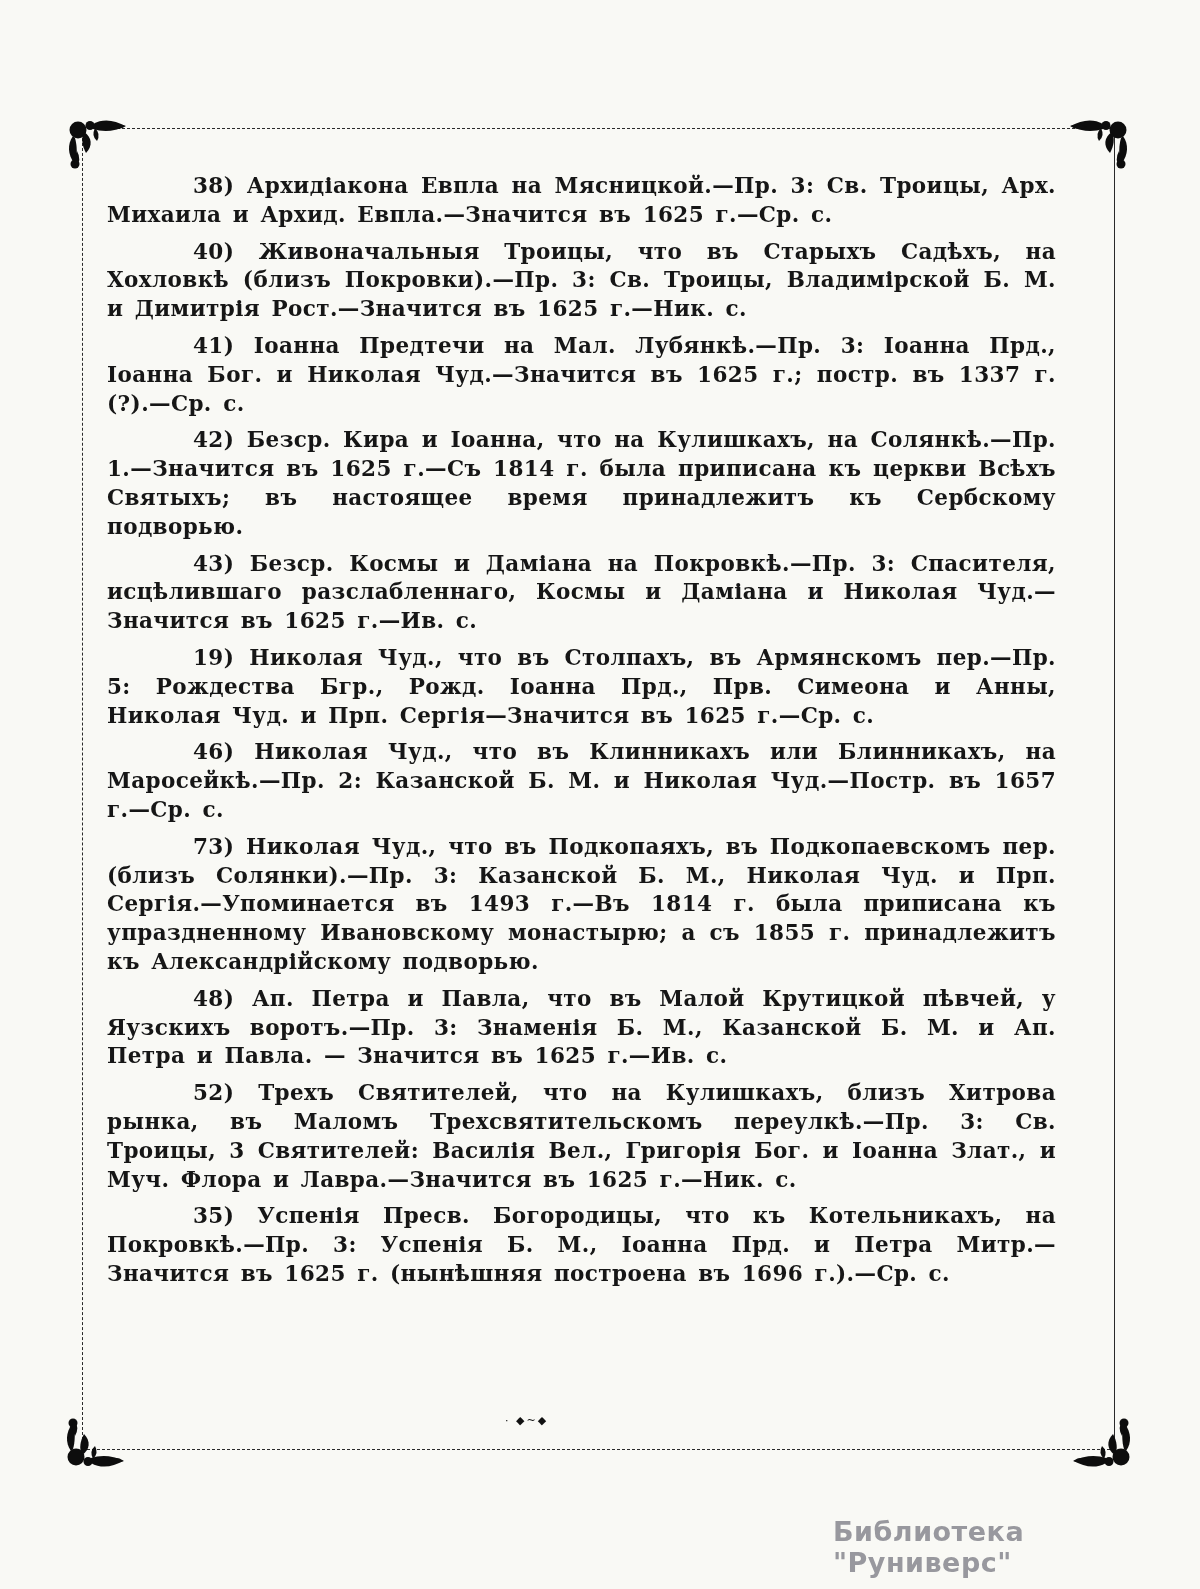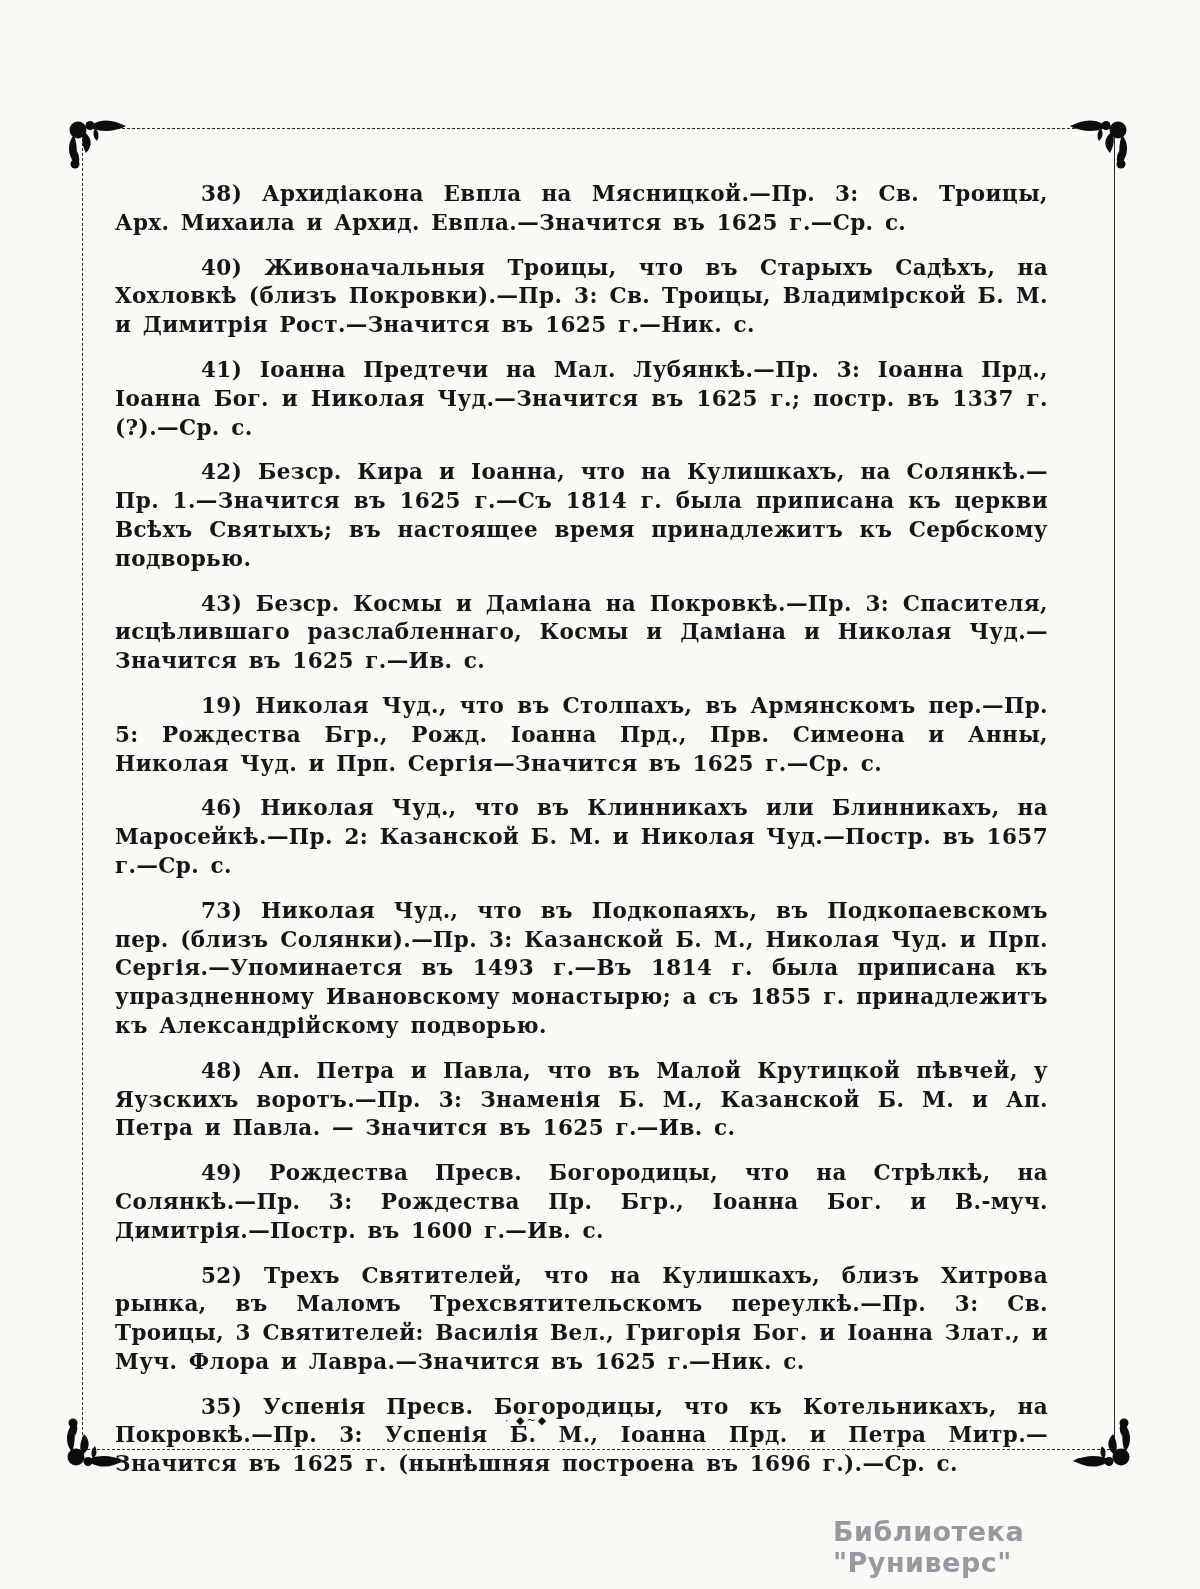--- a/index.html
+++ b/index.html
@@ -42,21 +42,21 @@
   .corner.br { right: -20px; bottom: -21px; transform: scale(-1,-1); }
 
   
   .content {
     position: absolute;
     left: 99px;
     top: 164px;
     width: 965px;
   }
   .entry {
-    margin: 16px;
+    margin: 8px;
     text-indent: 86px;
     text-align: justify;
     font-size: 21.5px;
     line-height: 28.8px;
     font-weight: 700;
     letter-spacing: 0.4px;
     word-spacing: 3.5px;
     color: #161616;
   }
   .entry .num { white-space: nowrap; }
@@ -121,21 +121,20 @@
   <main class="content">
       <p class="entry"><span class="num">38) </span><span>Архидіакона Евпла на Мясницкой.—Пр. 3: Св. Троицы, Арх. Михаила и Архид. Евпла.—Значится въ 1625 г.—Ср. с.</span></p>
       <p class="entry"><span class="num">40) </span><span>Живоначальныя Троицы, что въ Старыхъ Садѣхъ, на Хохловкѣ (близъ Покровки).—Пр. 3: Св. Троицы, Владимірской Б. М. и Димитрія Рост.—Значится въ 1625 г.—Ник. с.</span></p>
       <p class="entry"><span class="num">41) </span><span>Іоанна Предтечи на Мал. Лубянкѣ.—Пр. 3: Іоанна Прд., Іоанна Бог. и Николая Чуд.—Значится въ 1625 г.; постр. въ 1337 г. (?).—Ср. с.</span></p>
       <p class="entry"><span class="num">42) </span><span>Безср. Кира и Іоанна, что на Кулишкахъ, на Солянкѣ.—Пр. 1.—Значится въ 1625 г.—Съ 1814 г. была приписана къ церкви Всѣхъ Святыхъ; въ настоящее время принадлежитъ къ Сербскому подворью.</span></p>
       <p class="entry"><span class="num">43) </span><span>Безср. Космы и Даміана на Покровкѣ.—Пр. 3: Спасителя, исцѣлившаго разслабленнаго, Космы и Даміана и Николая Чуд.—Значится въ 1625 г.—Ив. с.</span></p>
       <p class="entry"><span class="num">19) </span><span>Николая Чуд., что въ Столпахъ, въ Армянскомъ пер.—Пр. 5: Рождества Бгр., Рожд. Іоанна Прд., Прв. Симеона и Анны, Николая Чуд. и Прп. Сергія—Значится въ 1625 г.—Ср. с.</span></p>
       <p class="entry"><span class="num">46) </span><span>Николая Чуд., что въ Клинникахъ или Блинникахъ, на Маросейкѣ.—Пр. 2: Казанской Б. М. и Николая Чуд.—Постр. въ 1657 г.—Ср. с.</span></p>
       <p class="entry"><span class="num">73) </span><span>Николая Чуд., что въ Подкопаяхъ, въ Подкопаевскомъ пер. (близъ Солянки).—Пр. 3: Казанской Б. М., Николая Чуд. и Прп. Сергія.—Упоминается въ 1493 г.—Въ 1814 г. была приписана къ упраздненному Ивановскому монастырю; а съ 1855 г. принадлежитъ къ Александрійскому подворью.</span></p>
       <p class="entry"><span class="num">48) </span><span>Ап. Петра и Павла, что въ Малой Крутицкой пѣвчей, у Яузскихъ воротъ.—Пр. 3: Знаменія Б. М., Казанской Б. М. и Ап. Петра и Павла. — Значится въ 1625 г.—Ив. с.</span></p>
-      <p class="entry"><span class="num">49) </span><span>Рождества Пресв. Богородицы, что на Стрѣлкѣ, на Солянкѣ.—Пр. 3: Рождества Пр. Бгр., Іоанна Бог. и В.-муч. Димитрія.—Постр. въ 1600 г.—Ив. с.</span></p>
       <p class="entry"><span class="num">52) </span><span>Трехъ Святителей, что на Кулишкахъ, близъ Хитрова рынка, въ Маломъ Трехсвятительскомъ переулкѣ.—Пр. 3: Св. Троицы, 3 Святителей: Василія Вел., Григорія Бог. и Іоанна Злат., и Муч. Флора и Лавра.—Значится въ 1625 г.—Ник. с.</span></p>
       <p class="entry"><span class="num">35) </span><span>Успенія Пресв. Богородицы, что къ Котельникахъ, на Покровкѣ.—Пр. 3: Успенія Б. М., Іоанна Прд. и Петра Митр.—Значится въ 1625 г. (нынѣшняя построена въ 1696 г.).—Ср. с.</span></p>
     </main>
 
   <div class="end-ornament">· ◆~◆</div>
 
   <div class="watermark">Библиотека "Руниверс"</div>
 
 </div>
 

